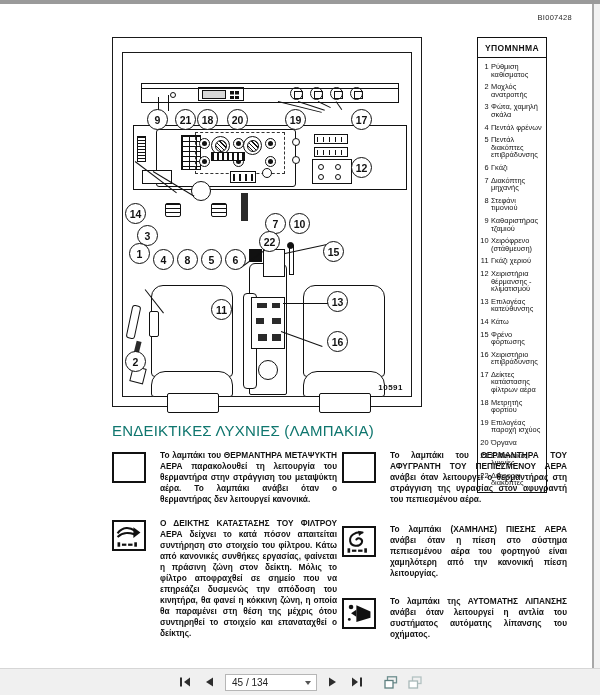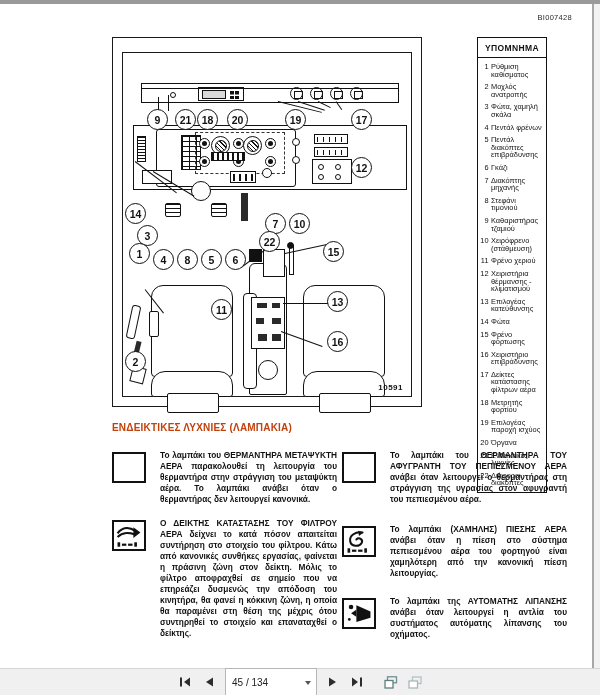--- a/index.html
+++ b/index.html
@@ -281,24 +281,24 @@
     flex: 0 0 11px;
     text-align: right;
     padding-right: 2.5px;
   }
   .legend-text { flex: 1; }
 
   
   .section-title {
     position: absolute;
     top: 418px; left: 112px;
-    font-size: 10px;
-    font-weight: bold;
+    font-size: 15px;
+    font-weight: normal;
     letter-spacing: .2px;
-    color: #c2410c;
+    color: #0f766e;
   }
   .lamp-col { position: absolute; width: 225px; font-weight: bold; }
   .lamp-col.left  { top: 446px; left: 112px; }
   .lamp-col.right { top: 446px; left: 342px; }
 
   .lamp-item { position: relative; margin-bottom: 13px; }
   .lamp-icon {
     position: absolute;
     top: 2px; left: 0;
     width: 34px; height: 31px;
@@ -330,21 +330,21 @@
     gap: 7px;
   }
   .tb-btn {
     width: 17px; height: 17px;
     display: flex; align-items: center; justify-content: center;
     color: #2d2d2d;
     cursor: pointer;
   }
   .tb-btn svg { display: block; }
   .page-box {
-    width: 92px; height: 29px;
+    width: 92px; height: 17px;
     border: 1px solid #b6b6b6;
     background: #fff;
     display: flex;
     align-items: center;
     position: relative;
     padding-left: 6px;
   }
   .page-box span {
     font-size: 10px;
     color: #222;
@@ -543,33 +543,33 @@
         <div class="legend-row">
             <span class="legend-num">9</span>
             <span class="legend-text">Καθαριστήρας τζαμιού</span>
           </div>
         <div class="legend-row">
             <span class="legend-num">10</span>
             <span class="legend-text">Χειρόφρενο (στάθμευση)</span>
           </div>
         <div class="legend-row">
             <span class="legend-num">11</span>
-            <span class="legend-text">Φρένο χεριού</span>
+            <span class="legend-text">Γκάζι χεριού</span>
           </div>
         <div class="legend-row">
             <span class="legend-num">12</span>
             <span class="legend-text">Χειριστήρια θέρμανσης - κλιματισμού</span>
           </div>
         <div class="legend-row">
             <span class="legend-num">13</span>
             <span class="legend-text">Επιλογέας κατεύθυνσης</span>
           </div>
         <div class="legend-row">
             <span class="legend-num">14</span>
-            <span class="legend-text">Φώτα</span>
+            <span class="legend-text">Κάτω</span>
           </div>
         <div class="legend-row">
             <span class="legend-num">15</span>
             <span class="legend-text">Φρένο φόρτωσης</span>
           </div>
         <div class="legend-row">
             <span class="legend-num">16</span>
             <span class="legend-text">Χειριστήριο επιβράδυνσης</span>
           </div>
         <div class="legend-row">

